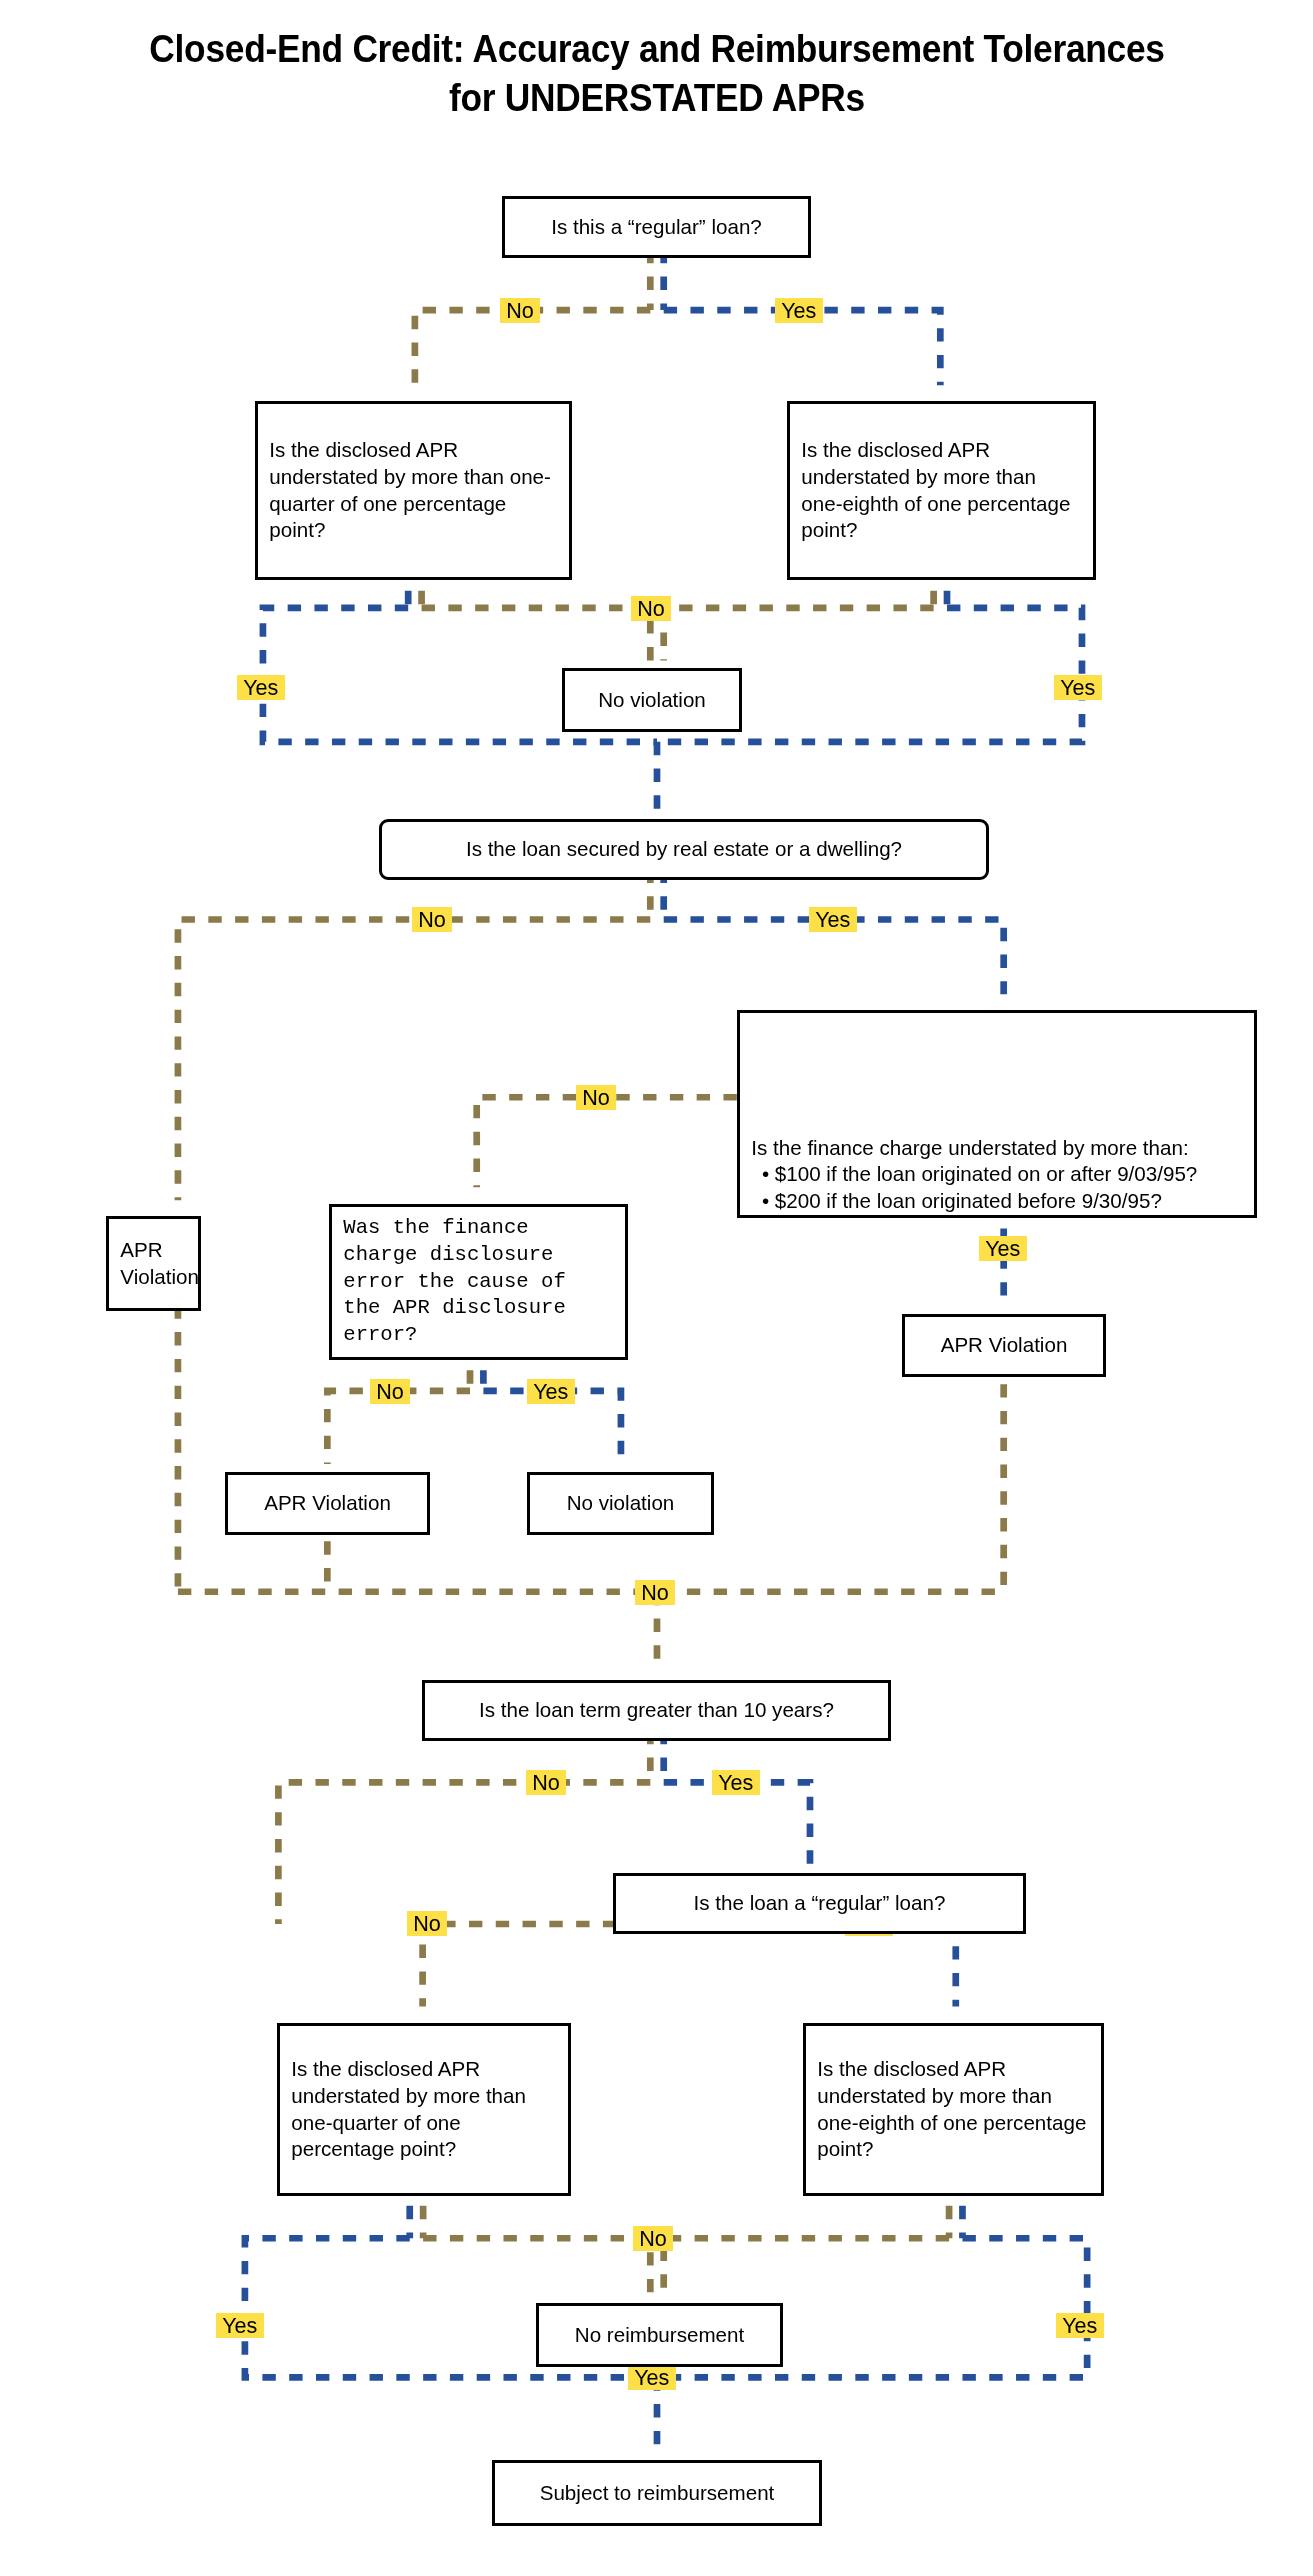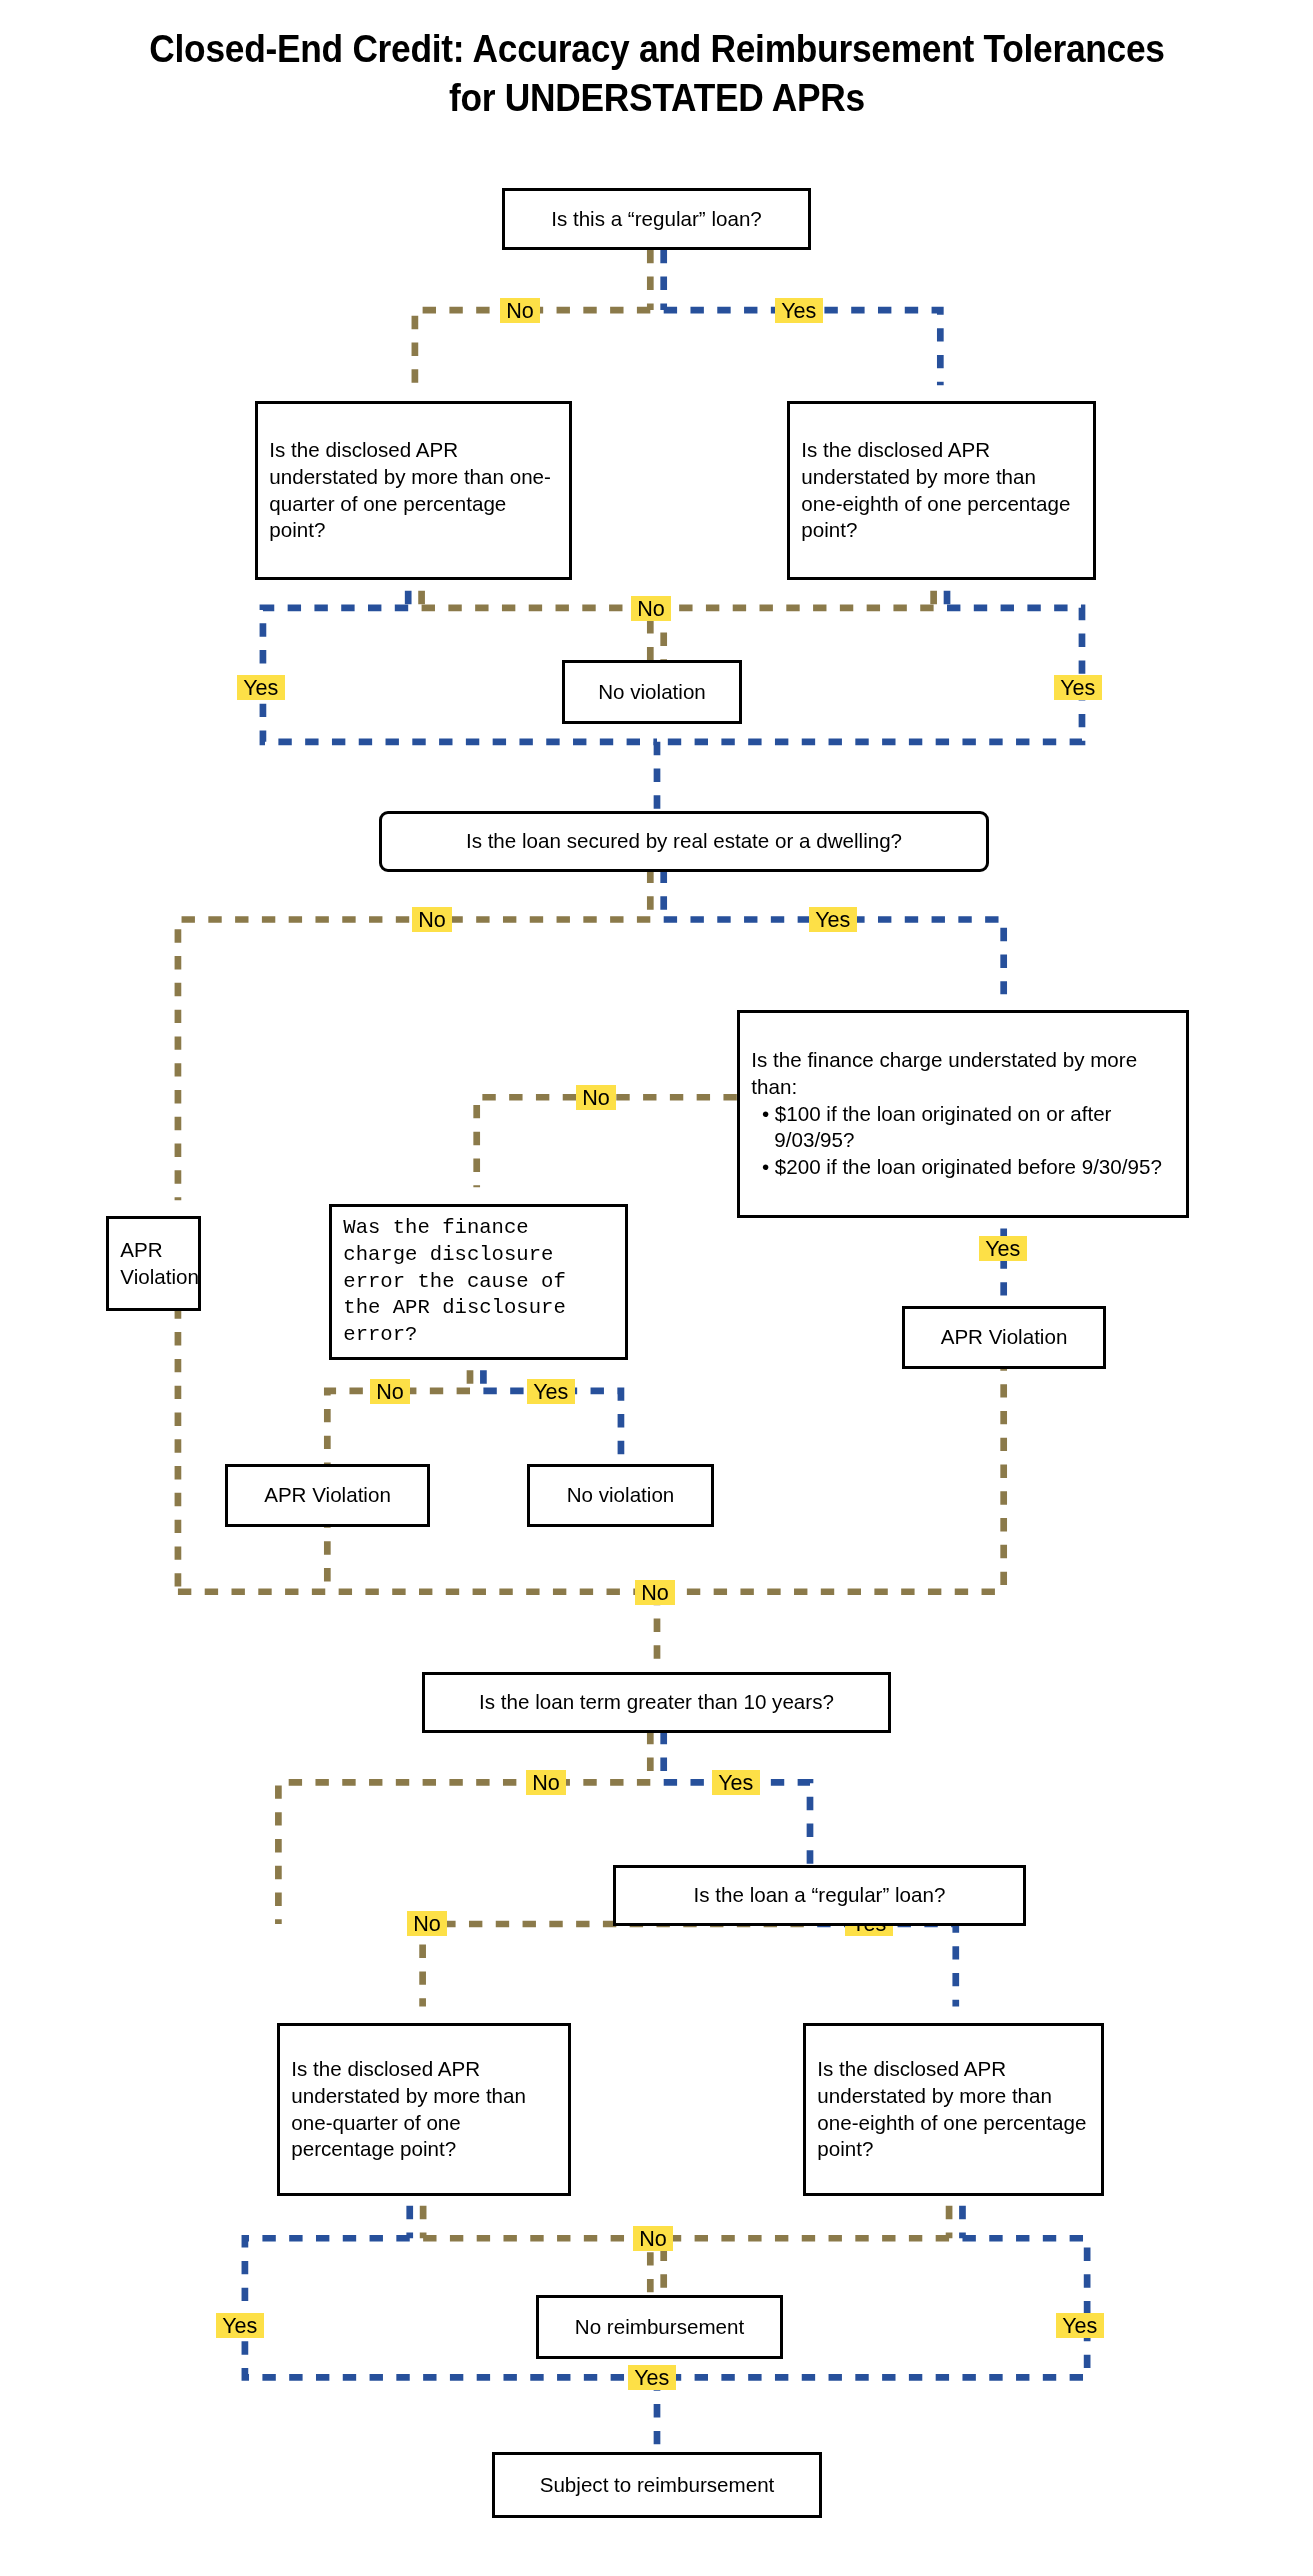--- a/index.html
+++ b/index.html
@@ -36,21 +36,21 @@
     background:#ffffff;
     border:3.6px solid #000000;
     display:flex;
     align-items:center;
     color:#000000;
     font-size:20.6px;
     line-height:1.30;
     font-family:"Liberation Sans", sans-serif;
     z-index:4;
   }
-  .node.center{justify-content:flex-start;text-align:center;}
+  .node.center{justify-content:flex-start;text-align:center;margin-top:8px;}
   .node.left{justify-content:flex-start;text-align:left;margin-top:16px;}
   .node .txt{display:block;padding:0 11.3px;width:100%;}
   .node .txt .li{
     display:block;
     padding-left:23px;
     text-indent:-12.4px;
   }
 
   svg#wires{
     position:absolute;
@@ -220,21 +220,21 @@
   </div>
 
   <div class="node center" style="left:562px; top:660px; width:180px;  height:64px;">
     <span class="txt">No violation</span>
   </div>
 
   <div class="node center" style="left:379px;  top:811px; width:610px; height:61px;border-radius:9px;">
     <span class="txt">Is the loan secured by real estate or a dwelling?</span>
   </div>
 
-  <div class="node left" style="left:737px; top:994px; width:452px; height:208px;">
+  <div class="node left" style="left:737px; top:994px; width:520px; height:208px;align-items:flex-end;">
     <span class="txt">
       <span>Is the finance charge understated by more than:</span>
       <span class="li">• $100 if the loan originated on or after 9/03/95?</span>
       <span class="li">• $200 if the loan originated before 9/30/95?</span>
     </span>
   </div>
 
   <div class="node left" style="left:106px;  top:1200px; width:95px;  height:95px;">
     <span class="txt">APR Violation</span>
   </div>

